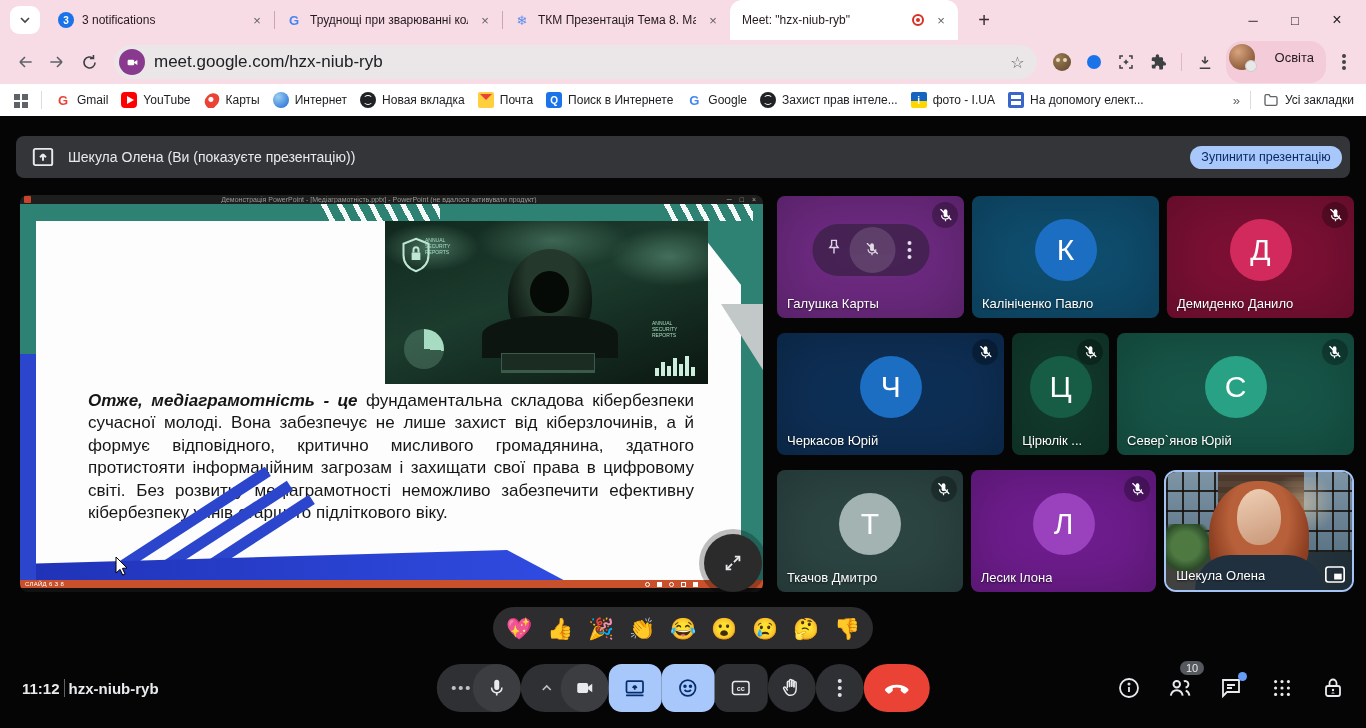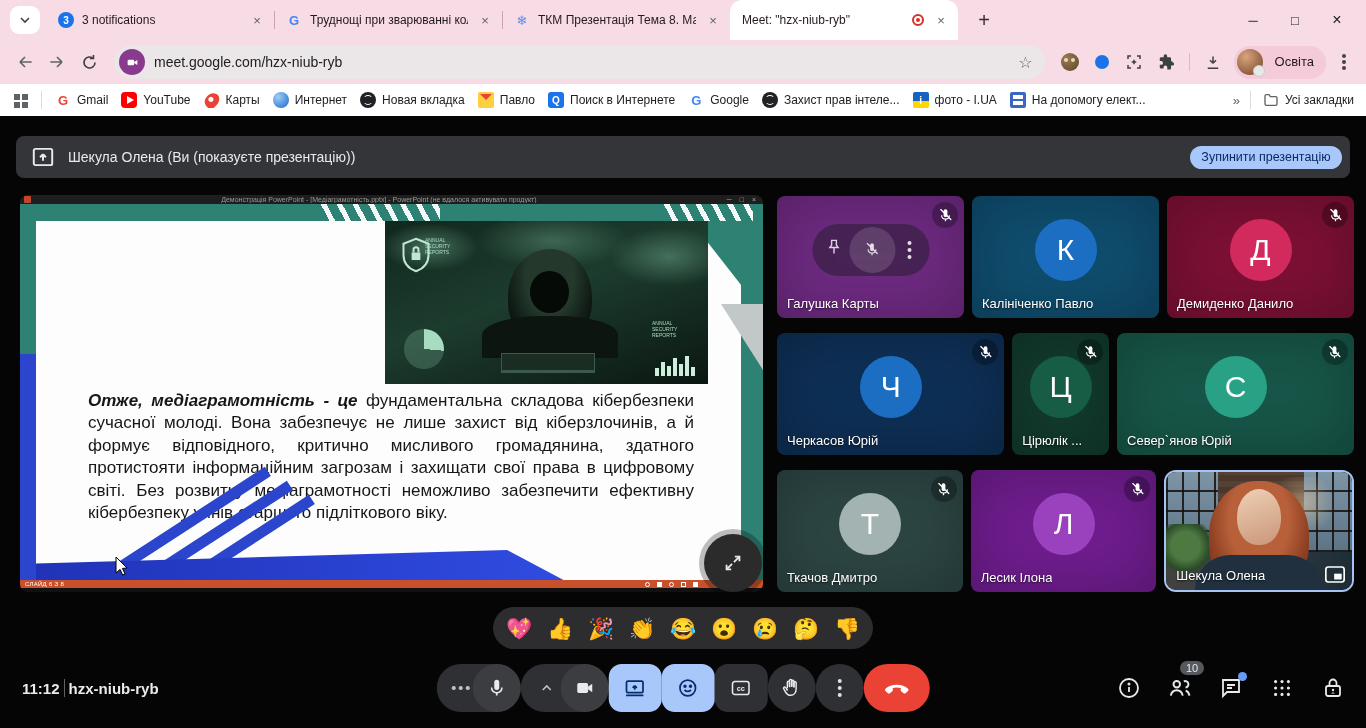--- a/index.html
+++ b/index.html
@@ -24,29 +24,29 @@
 .rec{width:12px;height:12px;border:2px solid #d93025;border-radius:50%;position:relative;flex:0 0 12px}
 .rec::after{content:"";position:absolute;left:2px;top:2px;width:4px;height:4px;border-radius:50%;background:#d93025}
 .newtab{font-size:20px;color:#3c2a33;margin-left:12px;width:28px;height:28px;display:flex;align-items:center;justify-content:center}
 .winbtns{margin-left:auto;display:flex;gap:8px;padding-right:12px}
 .winbtn{width:34px;height:28px;display:flex;align-items:center;justify-content:center;color:#222;font-size:13px}
 
 .toolbar{position:absolute;top:40px;left:0;right:0;height:44px;background:#f7dbe5;display:flex;align-items:center;padding:0 10px;gap:2px}
 .navic{width:30px;height:30px;display:flex;align-items:center;justify-content:center;color:#5f6368}
 .omnibox{flex:1;height:34px;background:#ebe7e9;border-radius:17px;display:flex;align-items:center;margin:0 8px;padding:0 12px 0 5px;gap:9px;min-width:0}
 .cambadge{width:26px;height:26px;border-radius:50%;background:#8a3a8e;display:flex;align-items:center;justify-content:center;flex:0 0 26px}
-.urltext{font-size:14px;color:#202124;white-space:nowrap;overflow:hidden;flex:1}
+.urltext{font-size:17px;color:#202124;white-space:nowrap;overflow:hidden;flex:1}
 .star{margin-left:auto;font-size:16px;color:#5f6368}
 .extrow{display:flex;align-items:center;gap:14px;padding:0 6px}
 .exticon{width:18px;height:18px;display:flex;align-items:center;justify-content:center;position:relative}
 .owl{background:radial-gradient(circle at 30% 30%,#9a7b52,#5e452c);border-radius:50%}
 .owl::before{content:"";position:absolute;left:3px;top:5px;width:4px;height:4px;border-radius:50%;background:#e8d9b8;box-shadow:7px 0 0 #e8d9b8}
 .bluedot{width:14px;height:14px;border-radius:50%;background:#1a73e8}
 .tdiv{width:1px;height:18px;background:#dfb7c6}
-.profile{display:flex;align-items:center;gap:12px;background:#f3cbd9;border-radius:16px;padding:3px 12px 4px 3px;margin:0 4px}
+.profile{display:flex;align-items:center;gap:20px;background:#f3cbd9;border-radius:16px;padding:3px 12px 13px 3px;margin:0 4px}
 .pavatar{width:26px;height:26px;border-radius:50%;background:radial-gradient(circle at 35% 30%,#d9a47e,#8a5a3a 75%);position:relative}
 .pavatar::after{content:"";position:absolute;right:-2px;bottom:-2px;width:10px;height:10px;border-radius:50%;background:#e8e8e8;border:1px solid #ccc}
 .plabel{font-size:13px;color:#24191f}
 .kebab{width:4px;height:4px;border-radius:50%;background:#444;box-shadow:0 6px 0 #444,0 -6px 0 #444;margin:0 10px}
 
 .bookmarks{position:absolute;top:84px;left:0;right:0;height:32px;background:#fff;display:flex;align-items:center;padding:0 12px;gap:13px}
 .appsgrid{width:6px;height:6px;background:#5f6368;box-shadow:8px 0 0 #5f6368,0 8px 0 #5f6368,8px 8px 0 #5f6368;margin:-7px 8px 0 2px}
 .bdiv{width:1px;height:18px;background:#dadce0}
 .bm{display:flex;align-items:center;gap:6px}
 .bl{font-size:12px;color:#202124;white-space:nowrap}
@@ -288,21 +288,21 @@
         <span class="bm">
           <span class="bicon i-globe-color"></span>
           <span class="bl">Интернет</span>
         </span>
         <span class="bm">
           <span class="bicon i-globe-dark"></span>
           <span class="bl">Новая вкладка</span>
         </span>
         <span class="bm">
           <span class="bicon i-mail"></span>
-          <span class="bl">Павло</span>
+          <span class="bl">Почта</span>
         </span>
         <span class="bm">
           <span class="bicon i-search"></span>
           <span class="bl">Поиск в Интернете</span>
         </span>
         <span class="bm">
           <span class="bicon i-google"></span>
           <span class="bl">Google</span>
         </span>
         <span class="bm">

